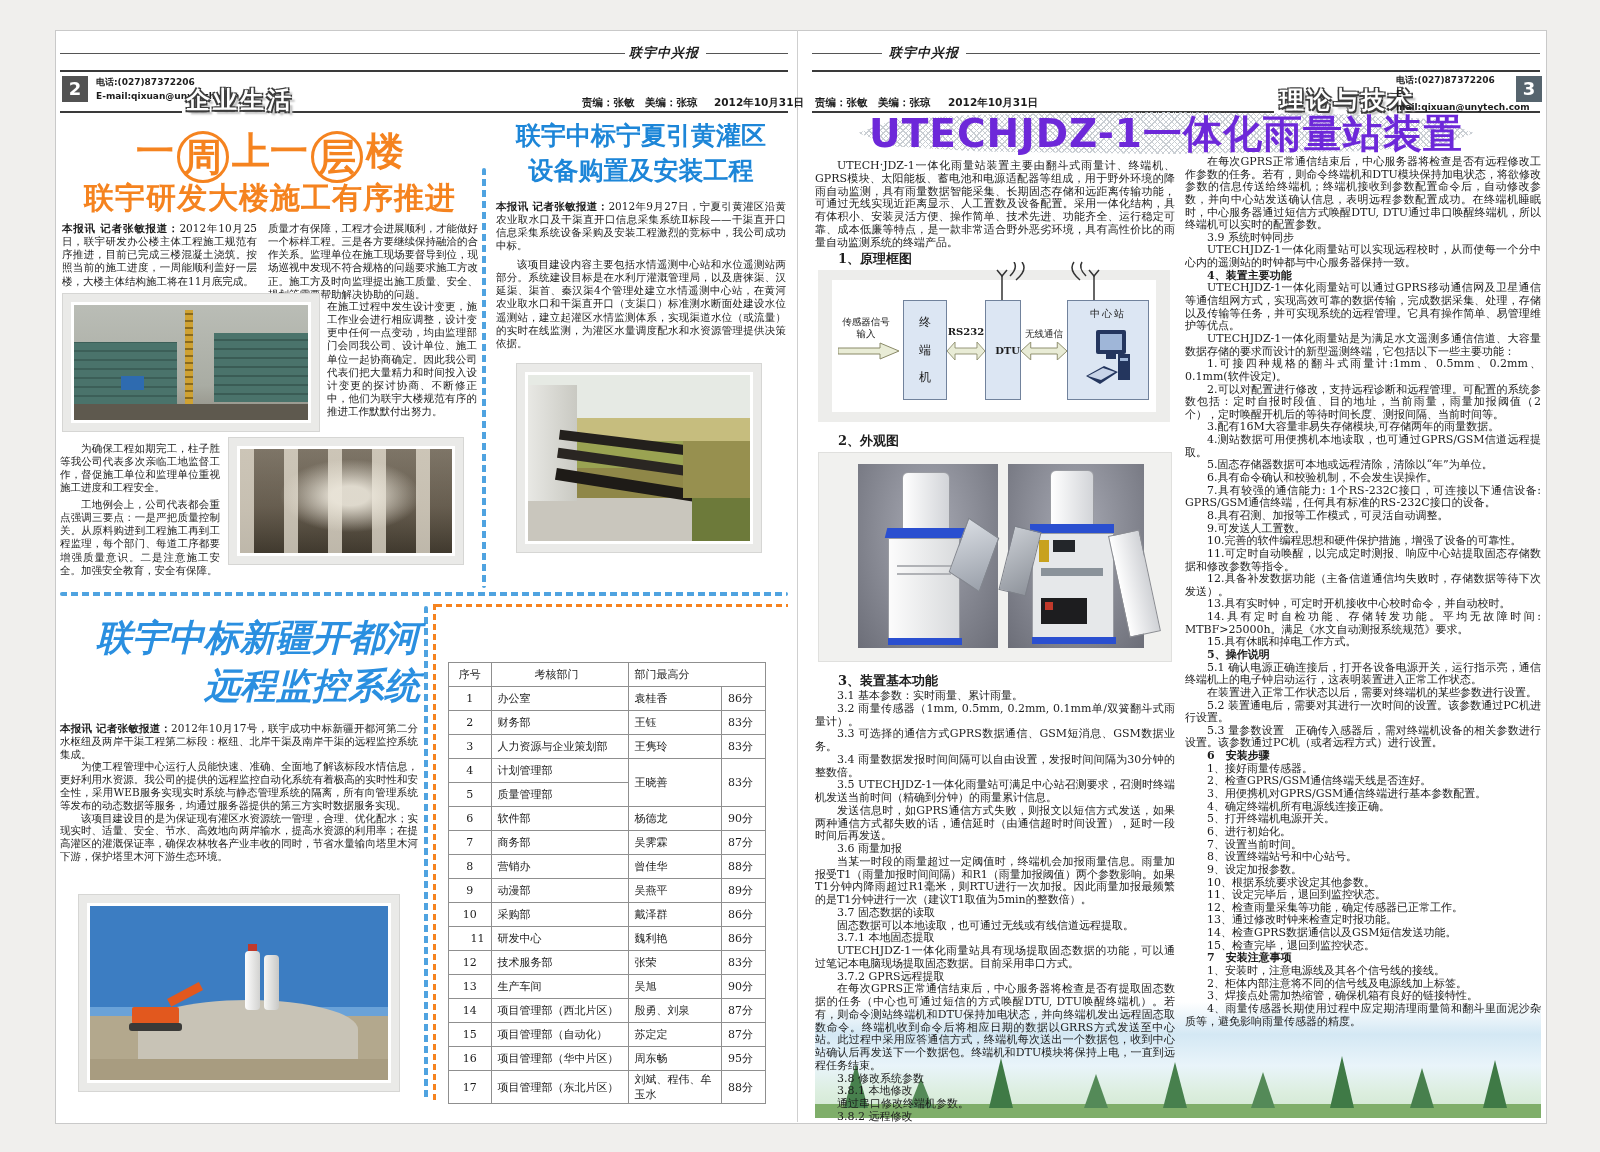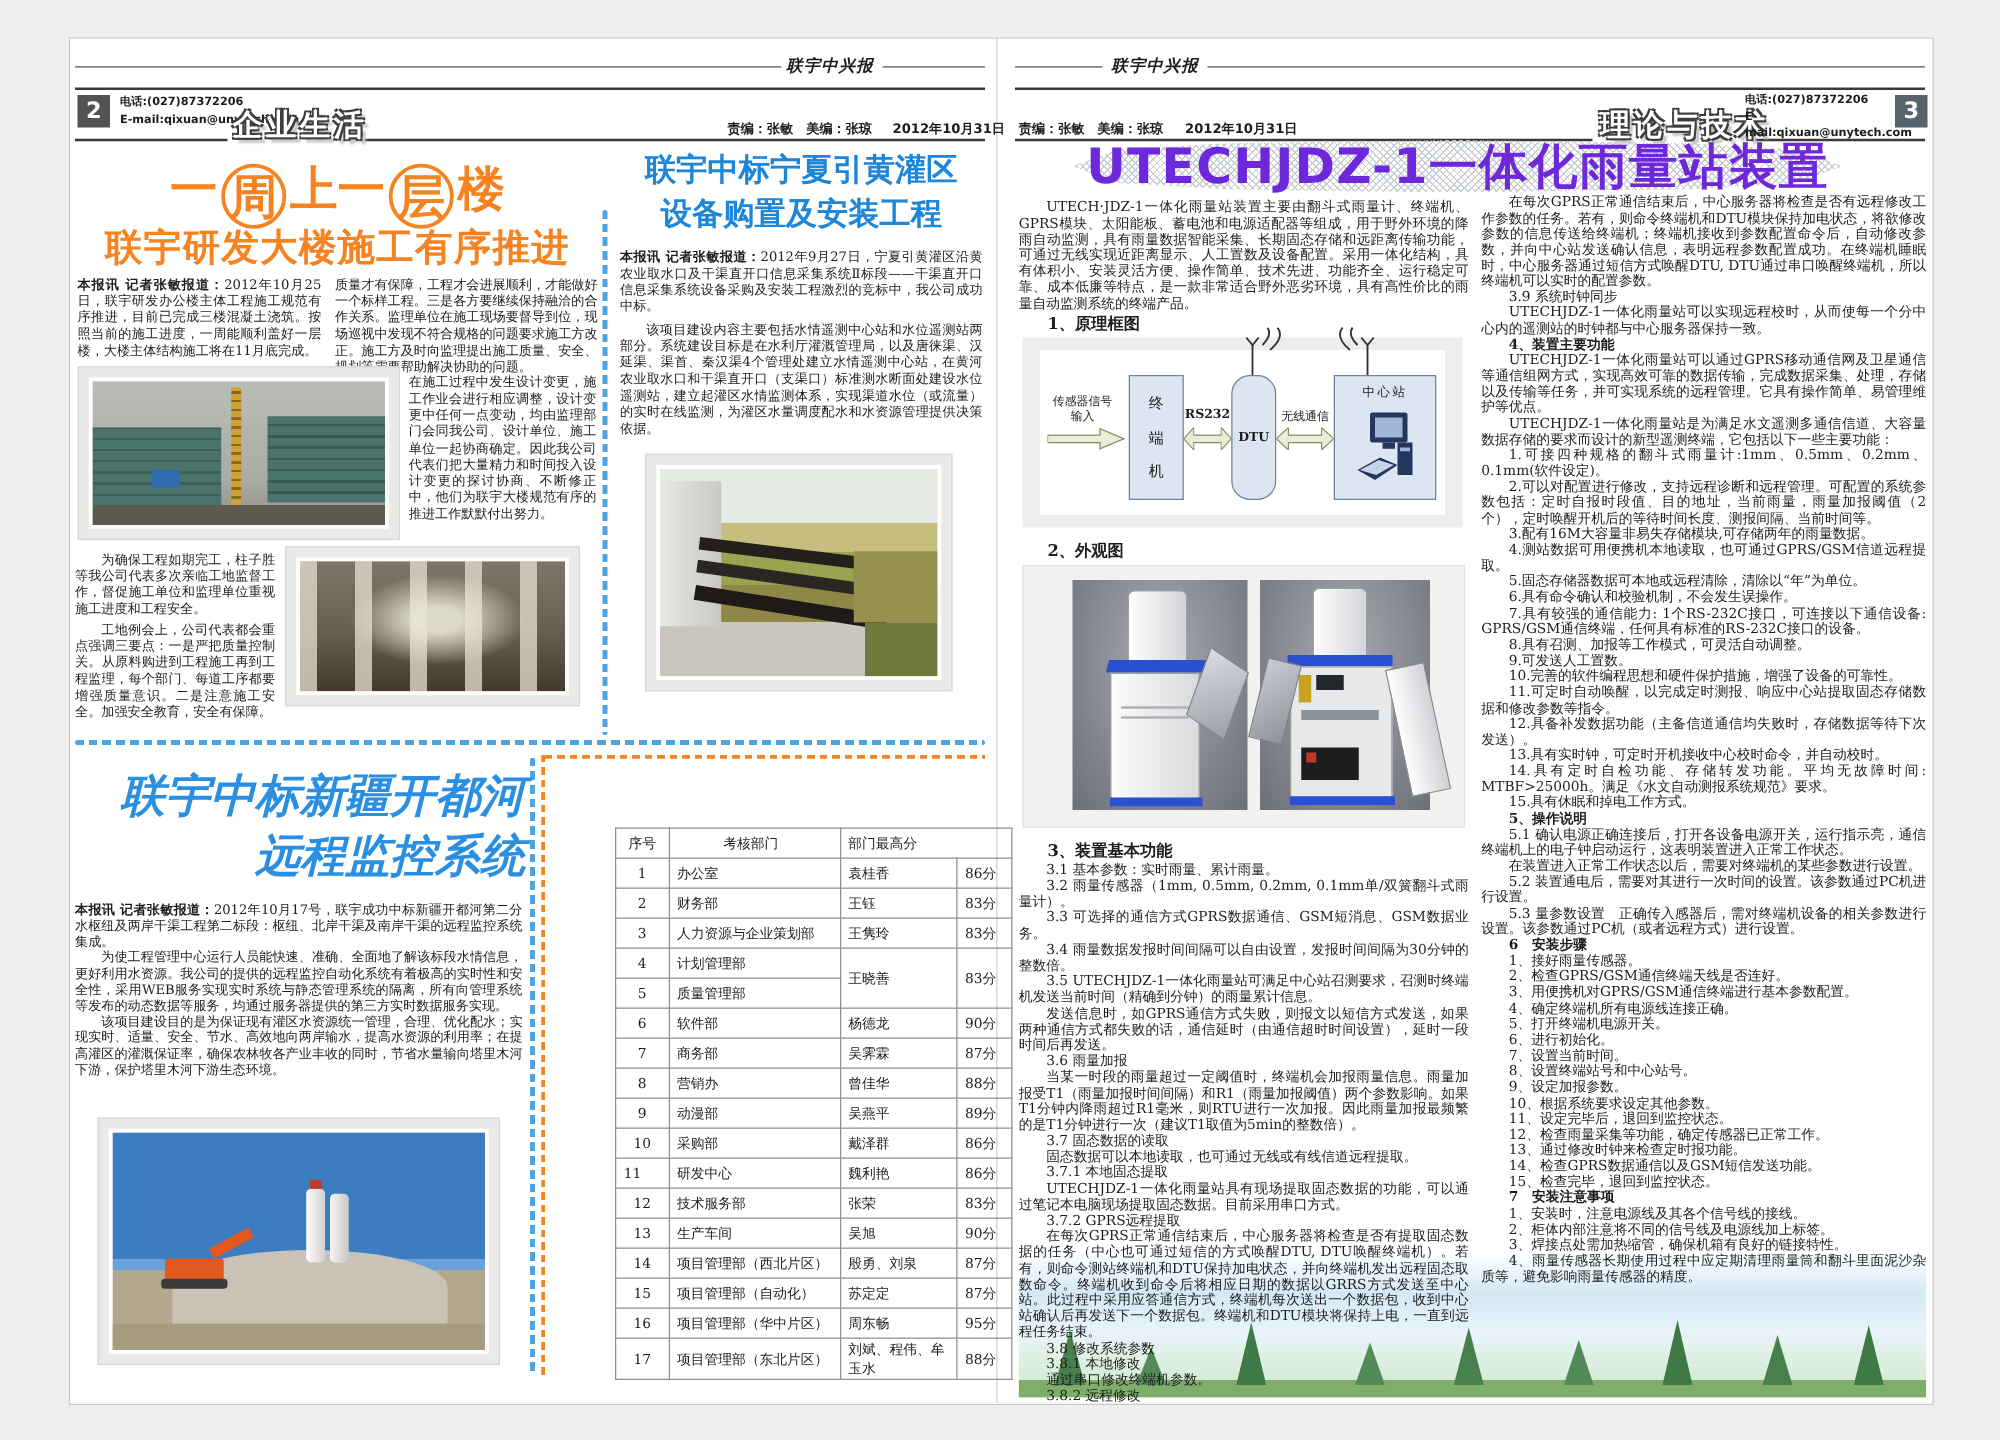--- a/index.html
+++ b/index.html
@@ -35,21 +35,21 @@
   .pframe{background:#eaeae8;padding:8px;border:1px solid #d6d6d4;box-sizing:border-box;}
   .pimg{position:relative;width:100%;height:100%;border:3px solid #fff;box-sizing:border-box;overflow:hidden;}
   .hatch{background-image:repeating-linear-gradient(45deg,#c9ced3 0 1px,transparent 1px 4px),
                           repeating-linear-gradient(-45deg,#c9ced3 0 1px,transparent 1px 4px);
          clip-path:polygon(0 50%,6% 18%,20% 6%,50% 0,80% 6%,94% 18%,100% 50%,94% 82%,80% 94%,50% 100%,20% 94%,6% 82%);}
   .p3title{font-size:39px;letter-spacing:1px;color:#6d28d9;font-weight:bold;text-align:center;
            font-family:"DejaVu Sans","Liberation Sans",sans-serif;}
   .dheading{font-size:13px;font-weight:bold;}
   .dbox{background:#dce6f3;border:1px solid #71829c;box-sizing:border-box;position:absolute;}
   .dlabel{font-size:9.5px;text-align:center;line-height:1.25;position:absolute;}
-  table.score{border-collapse:collapse;width:100%;font-size:11px;margin-left:44px;}
+  table.score{border-collapse:collapse;width:100%;font-size:11px;}
   table.score td{border:1px solid #8f8f8f;padding:1px 6px;height:21px;}
   .scorehead td{height:22px;}
   .p3p{margin:0;text-indent:2em;}
   .treet{position:absolute;width:0;height:0;border-left:12px solid transparent;border-right:12px solid transparent;}
 </style>
 </head>
 <body>
 
 <div id="canvas">
   <div class="abs spread"></div>
@@ -212,21 +212,21 @@
             <td>吴燕平</td>
             <td>89分</td>
           </tr>
       <tr>
             <td style="text-align:center;">10</td>
             <td>采购部</td>
             <td>戴泽群</td>
             <td>86分</td>
           </tr>
       <tr>
-            <td style="text-align:left;">11</td>
+            <td style="text-align:right;">11</td>
             <td>研发中心</td>
             <td>魏利艳</td>
             <td>86分</td>
           </tr>
       <tr>
             <td style="text-align:center;">12</td>
             <td>技术服务部</td>
             <td>张荣</td>
             <td>83分</td>
           </tr>
@@ -292,21 +292,21 @@
   <svg class="abs" style="left:838px;top:342px;" width="62" height="18" viewBox="0 0 62 18">
     <polygon points="0,6 42,6 42,1 61,9 42,17 42,12 0,12" fill="#e9ecd6" stroke="#8a8a68" stroke-width="1"></polygon>
   </svg>
   <div class="dbox" style="left:903px;top:300px;width:44px;height:100px;">
     <div style="width:14px;margin:8px auto 0;font-size:12px;line-height:2.3;text-align:center;word-break:break-all;">终端机</div>
   </div>
   <div class="abs dlabel lead" style="left:947px;top:326px;width:38px;font-size:10px;">RS232</div>
   <svg class="abs" style="left:947px;top:342px;" width="38" height="18" viewBox="0 0 52 18" preserveAspectRatio="none">
     <polygon points="11,0 0,9 11,18 11,12 41,12 41,18 52,9 41,0 41,6 11,6" fill="#e9ecd6" stroke="#8a8a68" stroke-width="1"></polygon>
   </svg>
-  <div class="dbox" style="left:985px;top:300px;width:36px;height:100px;display:flex;align-items:center;justify-content:center;border-radius:15px;">
+  <div class="dbox" style="left:985px;top:300px;width:36px;height:100px;display:flex;align-items:center;justify-content:flex-end;">
     <span style="font-size:10px;font-weight:bold;">DTU</span>
   </div>
   <svg class="abs" style="left:990px;top:262px;" width="36" height="38" viewBox="0 0 36 38">
     <line x1="12" y1="14" x2="12" y2="38" stroke="#333" stroke-width="1.5"></line>
     <polyline points="7,8 12,14 17,8" fill="none" stroke="#333" stroke-width="1.5"></polyline>
     <path d="M20,14 q8,-8 4,-14" fill="none" stroke="#333" stroke-width="1.5"></path>
     <path d="M26,18 q12,-10 6,-18" fill="none" stroke="#333" stroke-width="1.5"></path>
   </svg>
   <div class="abs dlabel" style="left:1021px;top:328px;width:46px;">无线通信</div>
   <svg class="abs" style="left:1021px;top:342px;" width="46" height="18" viewBox="0 0 52 18" preserveAspectRatio="none">

